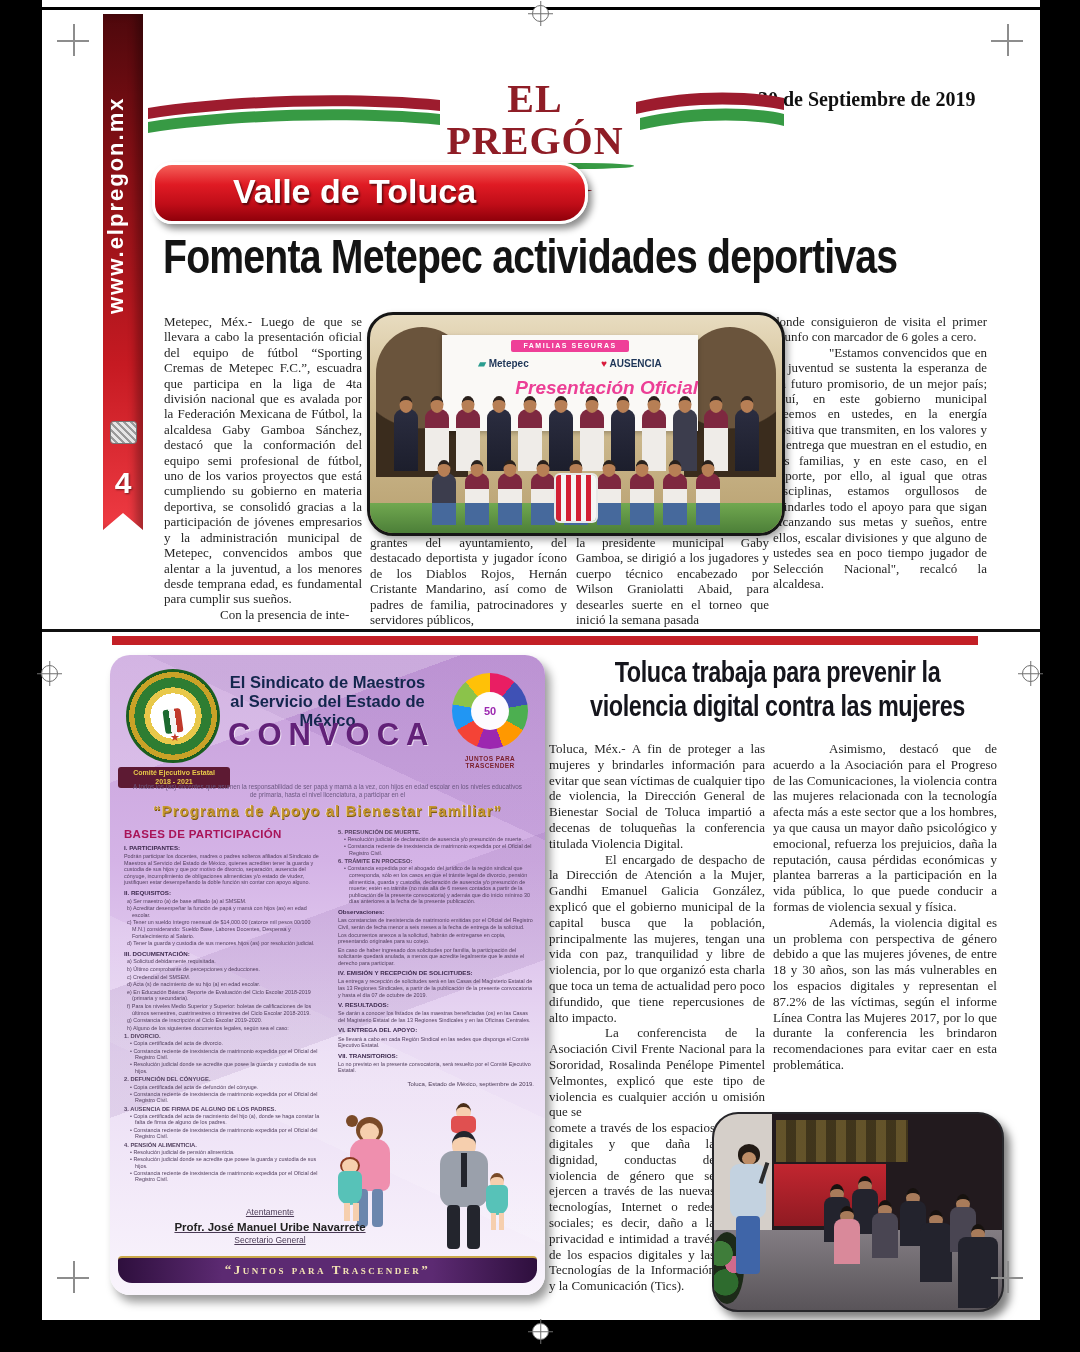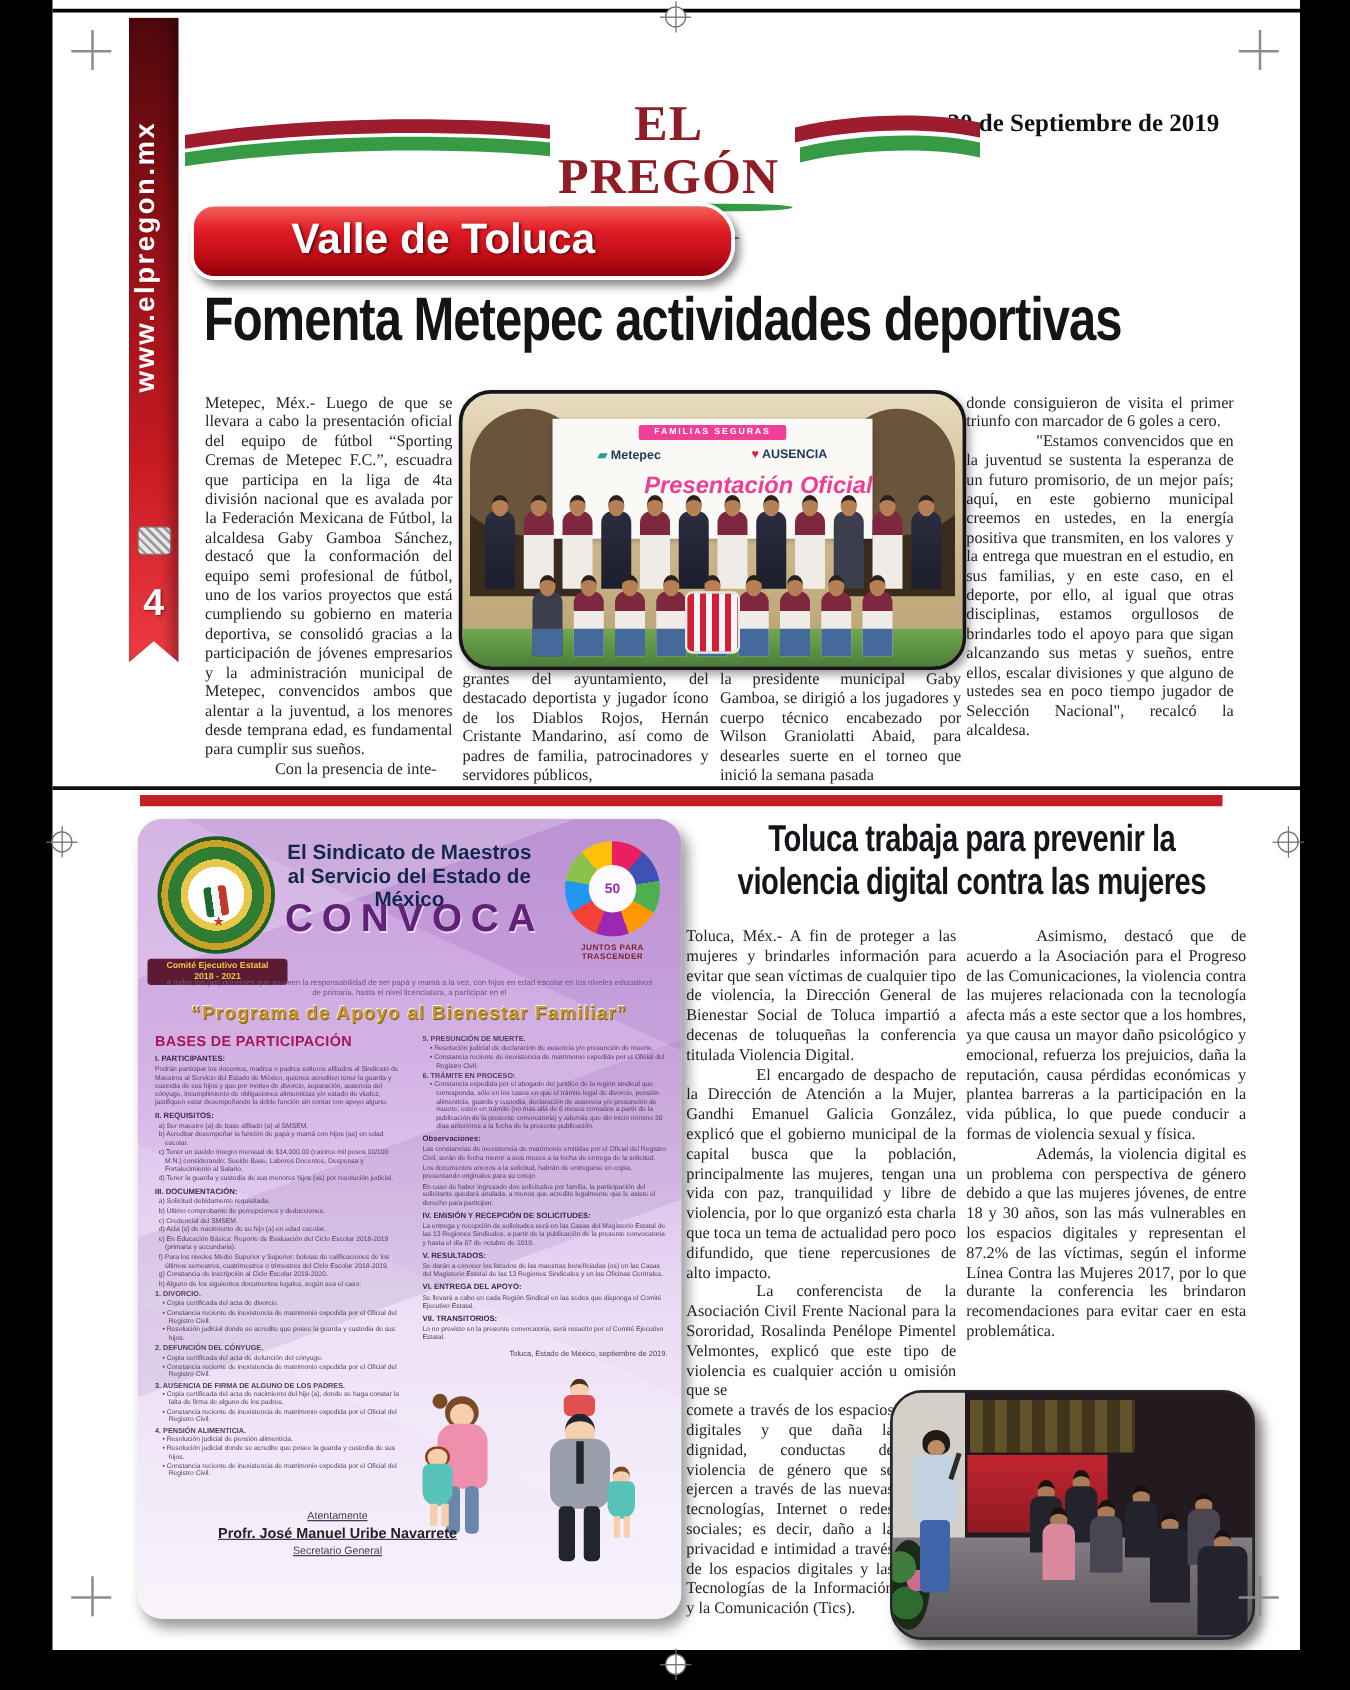--- a/index.html
+++ b/index.html
@@ -53,21 +53,21 @@
   
   .col{position:absolute;font-size:13px;line-height:15.4px;color:#262626;text-align:justify;}
   .col p{margin:0;}
   .col p.ind{text-indent:56px;}
   .a2 .col{line-height:15.8px;}
   .narrow{width:166px;}
 
   
   .photo1{position:absolute;left:367px;top:312px;width:400px;height:218px;border:3px solid #161616;
     border-radius:26px;overflow:hidden;background:linear-gradient(180deg,#e8dcc0 0%,#d6c49c 30%,#c9b589 60%,#b8a070 100%);
-    box-shadow:3px 4px 7px rgba(0,0,0,.35);z-index:4;}
+    box-shadow:3px 4px 7px rgba(0,0,0,.35);z-index:4;padding-left:12px;}
   .arch{position:absolute;top:12px;width:92px;height:150px;border-radius:46px 46px 0 0;
     background:radial-gradient(circle at 50% 20%,#6a543c 0 55%,#3a2c1d 56%);}
   .board{position:absolute;left:72px;top:20px;width:256px;height:96px;background:#faf9f6;box-shadow:0 2px 5px rgba(0,0,0,.25);}
   .ptag{margin:5px auto 0;width:118px;background:#ef3f98;color:#fff;text-align:center;
     font:700 7px/12px "Liberation Sans",sans-serif;letter-spacing:1.5px;border-radius:2px;}
   .sprow{display:flex;justify-content:space-around;margin-top:6px;font:700 10px "Liberation Sans",sans-serif;color:#1d3557;}
   .sp-im::before{content:'♥ ';color:#d81b3c;}
   .sp-mt::before{content:'▰ ';color:#2a9d8f;}
   .pcap{margin-top:8px;text-align:right;font:700 italic 19px "Liberation Sans",sans-serif;color:#ec3f96;}
   .turf{position:absolute;left:0;right:0;bottom:0;height:30px;background:linear-gradient(#71a850,#4c7f38);}
@@ -397,14 +397,15 @@
       <div class="fig" style="left:62px;top:82px;width:22px;height:30px;background:#57c2b8;border-radius:5px 5px 11px 11px;"></div>
       <div class="fig" style="left:67px;top:110px;width:5px;height:17px;background:#f6cfae;"></div>
       <div class="fig" style="left:75px;top:110px;width:5px;height:17px;background:#f6cfae;"></div>
     </div>
 
     <div class="p-sig">
       <div class="closing">Atentamente</div>
       <div class="name">Profr. José Manuel Uribe Navarrete</div>
       <div class="role">Secretario General</div>
     </div>
+    <div class="p-footer">“Juntos para Trascender”</div>
   </div>
 </div>
 
 </body></html>

